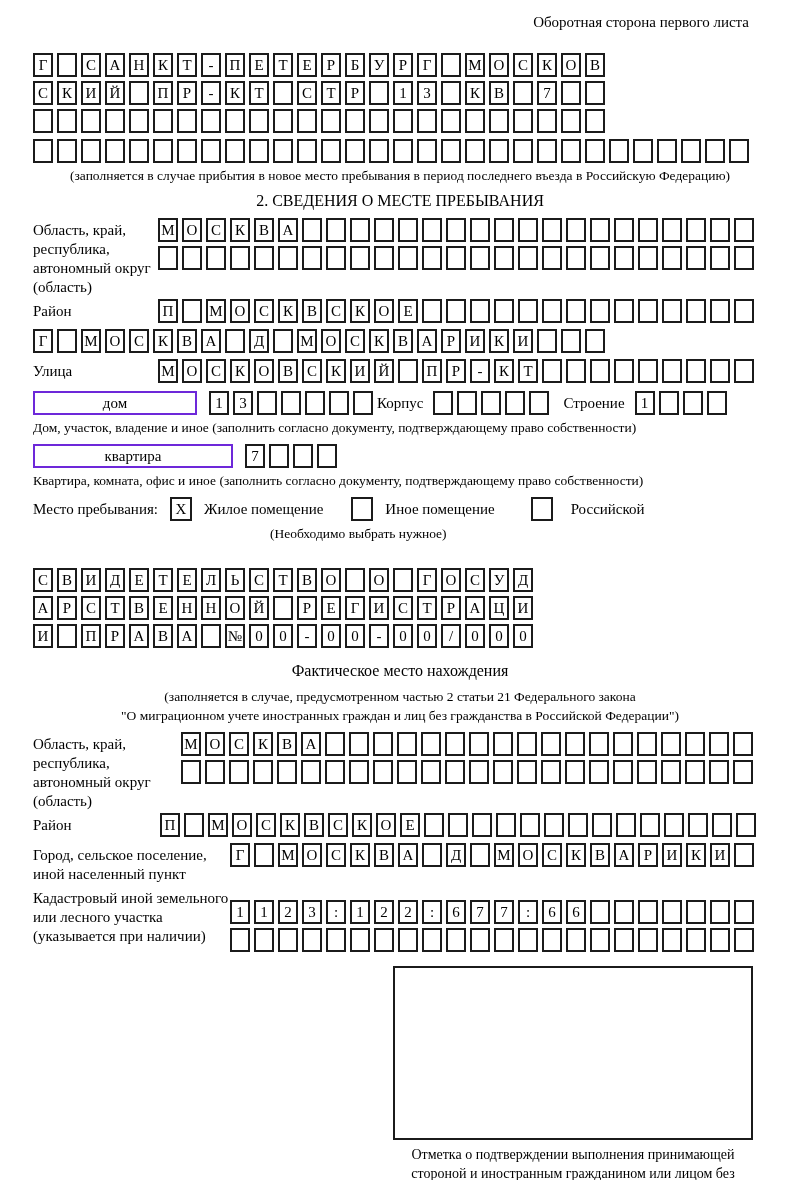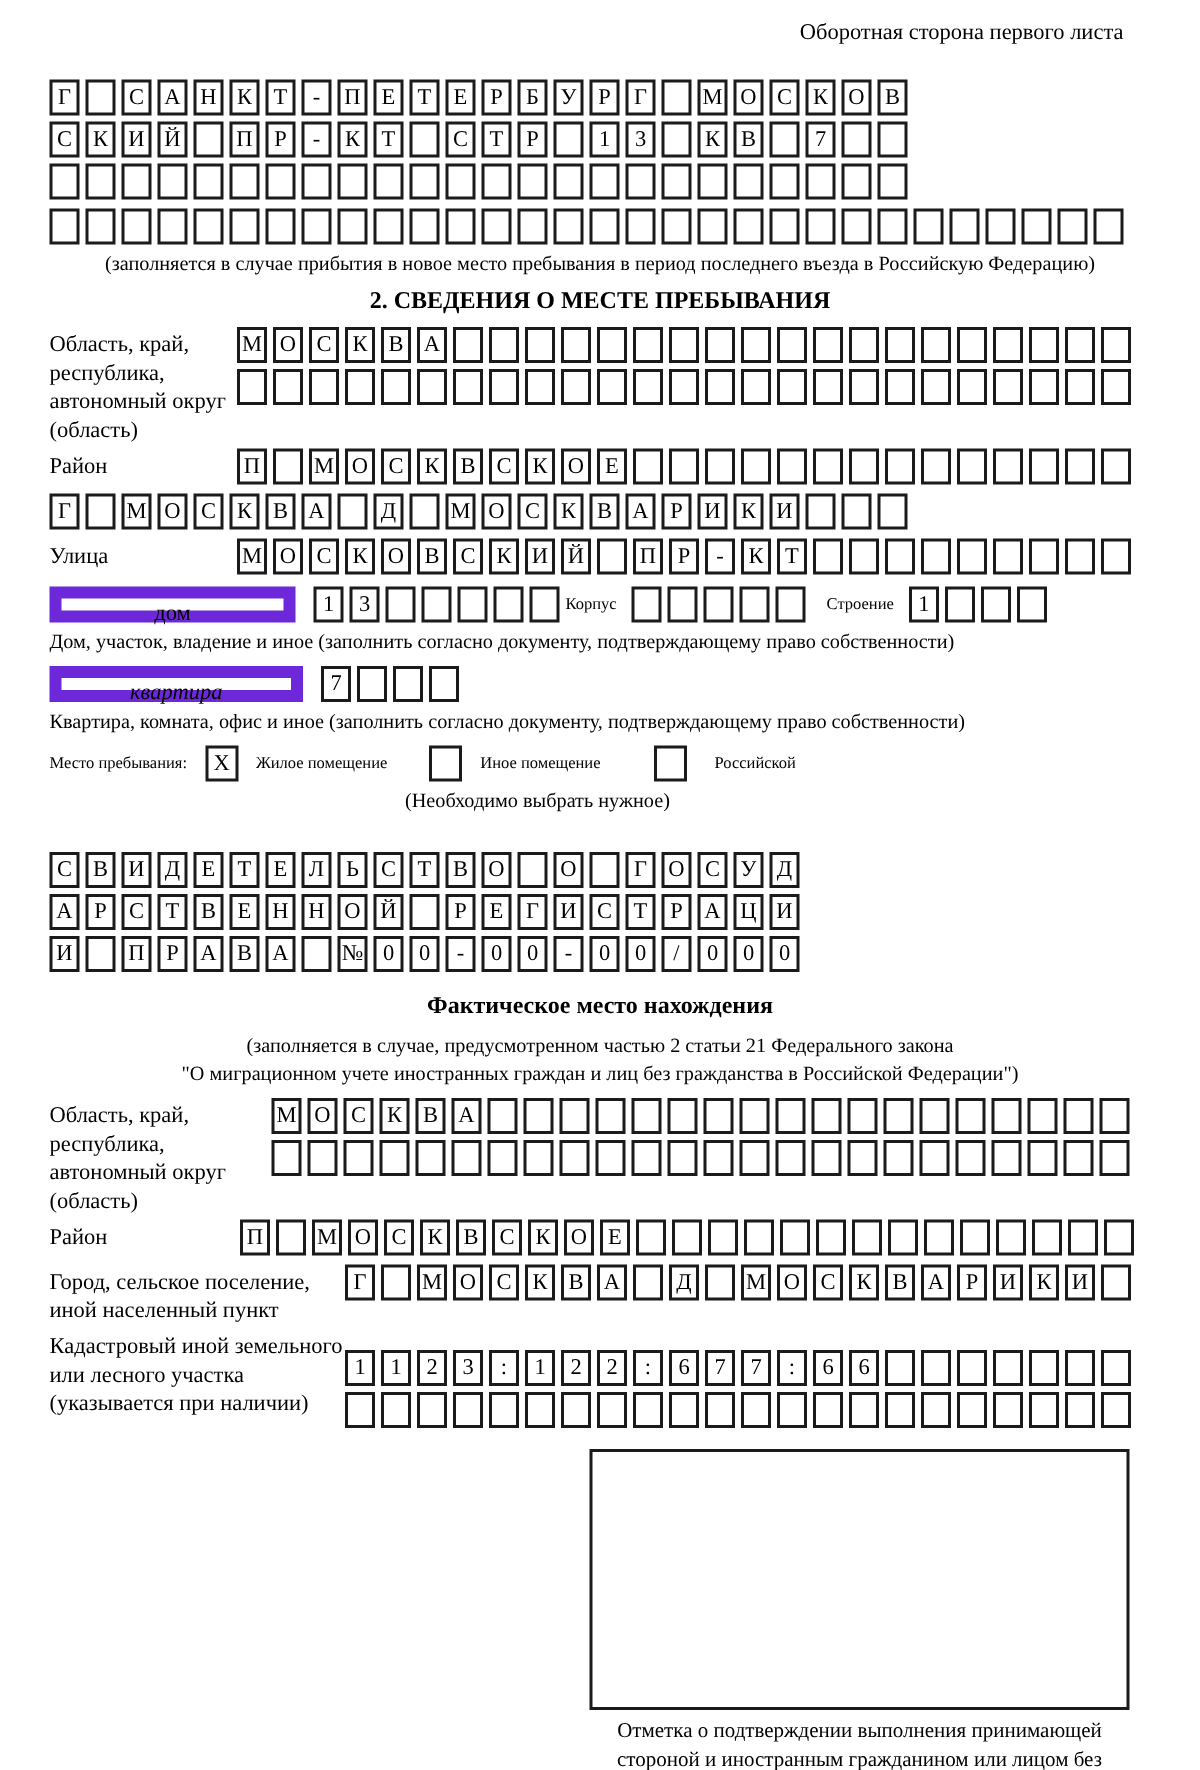--- a/index.html
+++ b/index.html
@@ -21,31 +21,31 @@
   .w197 { width: 197px; }
 
   .cellrow { white-space: nowrap; height: 24px; margin-bottom: 4px; }
   .cbox {
     display: inline-block; width: 20px; height: 24px;
     border: 2px solid #1b1b1b; margin-right: 4px;
     font-size: 15px; line-height: 20px; text-align: center;
     vertical-align: top; background: #fff;
   }
   .widebox {
-    display: inline-block; height: 24px; border: 8px solid #6d28d9;
+    display: inline-block; height: 24px; border: 2px solid #6d28d9;
     font-size: 15px; line-height: 20px; text-align: center; vertical-align: top;
   }
   .chk {
     display: inline-block; width: 22px; height: 24px; border: 2px solid #1b1b1b;
     font-size: 15px; line-height: 20px; text-align: center; vertical-align: top;
   }
   .note { font-size: 13.5px; line-height: 17px; margin: 1px 0 8px 0; }
   .note-center { text-align: center; }
-  .sec-title { font-size: 16px; font-weight: bold; text-align: center; margin: 6px 0 8px 0; }
-  .inline-lbl { font-size: 11px; line-height: 24px; vertical-align: top; display: inline-block; }
+  .sec-title { font-size: 16px; font-weight: normal; text-align: center; margin: 6px 0 8px 0; }
+  .inline-lbl { font-size: 15px; line-height: 24px; vertical-align: top; display: inline-block; }
   .stamp-box {
     width: 360px; height: 174px; border: 2px solid #1b1b1b;
     margin-left: 360px; margin-top: 10px;
   }
   .stamp-cap {
     width: 368px; margin-left: 356px; margin-top: 6px;
     font-size: 14px; line-height: 18.5px; text-align: center;
   }
   .rowgap { margin-bottom: 4px; }
   .mt14 { margin-top: 14px; }
@@ -91,21 +91,21 @@
 
 <div class="cellrow rowgap" style="margin-top:4px;">
   <span class="widebox" style="width:164px;">дом</span>
   <span style="display:inline-block;width:8px;"></span><span><span class="cbox">1</span><span class="cbox">3</span><span class="cbox"></span><span class="cbox"></span><span class="cbox"></span><span class="cbox"></span><span class="cbox"></span></span><span class="inline-lbl">Корпус</span>
   <span style="display:inline-block;width:6px;"></span><span><span class="cbox"></span><span class="cbox"></span><span class="cbox"></span><span class="cbox"></span><span class="cbox"></span></span><span style="display:inline-block;width:10px;"></span><span class="inline-lbl">Строение</span>
   <span style="display:inline-block;width:6px;"></span><span><span class="cbox">1</span><span class="cbox"></span><span class="cbox"></span><span class="cbox"></span></span>
 </div>
 <div class="note">Дом, участок, владение и иное (заполнить согласно документу, подтверждающему право собственности)</div>
 
 <div class="cellrow rowgap">
-  <span class="widebox" style="width:169px;font-style:italic;">квартира</span>
+  <span class="widebox" style="width:200px;">квартира</span>
   <span style="display:inline-block;width:8px;"></span><span><span class="cbox">7</span><span class="cbox"></span><span class="cbox"></span><span class="cbox"></span></span>
 </div>
 <div class="note">Квартира, комната, офис и иное (заполнить согласно документу, подтверждающему право собственности)</div>
 
 <div class="cellrow" style="margin-top:2px;">
   <span class="inline-lbl">Место пребывания:</span>
   <span style="display:inline-block;width:8px;"></span><span class="chk">X</span>
   <span style="display:inline-block;width:8px;"></span><span class="inline-lbl">Жилое помещение</span>
   <span style="display:inline-block;width:24px;"></span><span class="chk"></span>
   <span style="display:inline-block;width:8px;"></span><span class="inline-lbl">Иное помещение</span>

